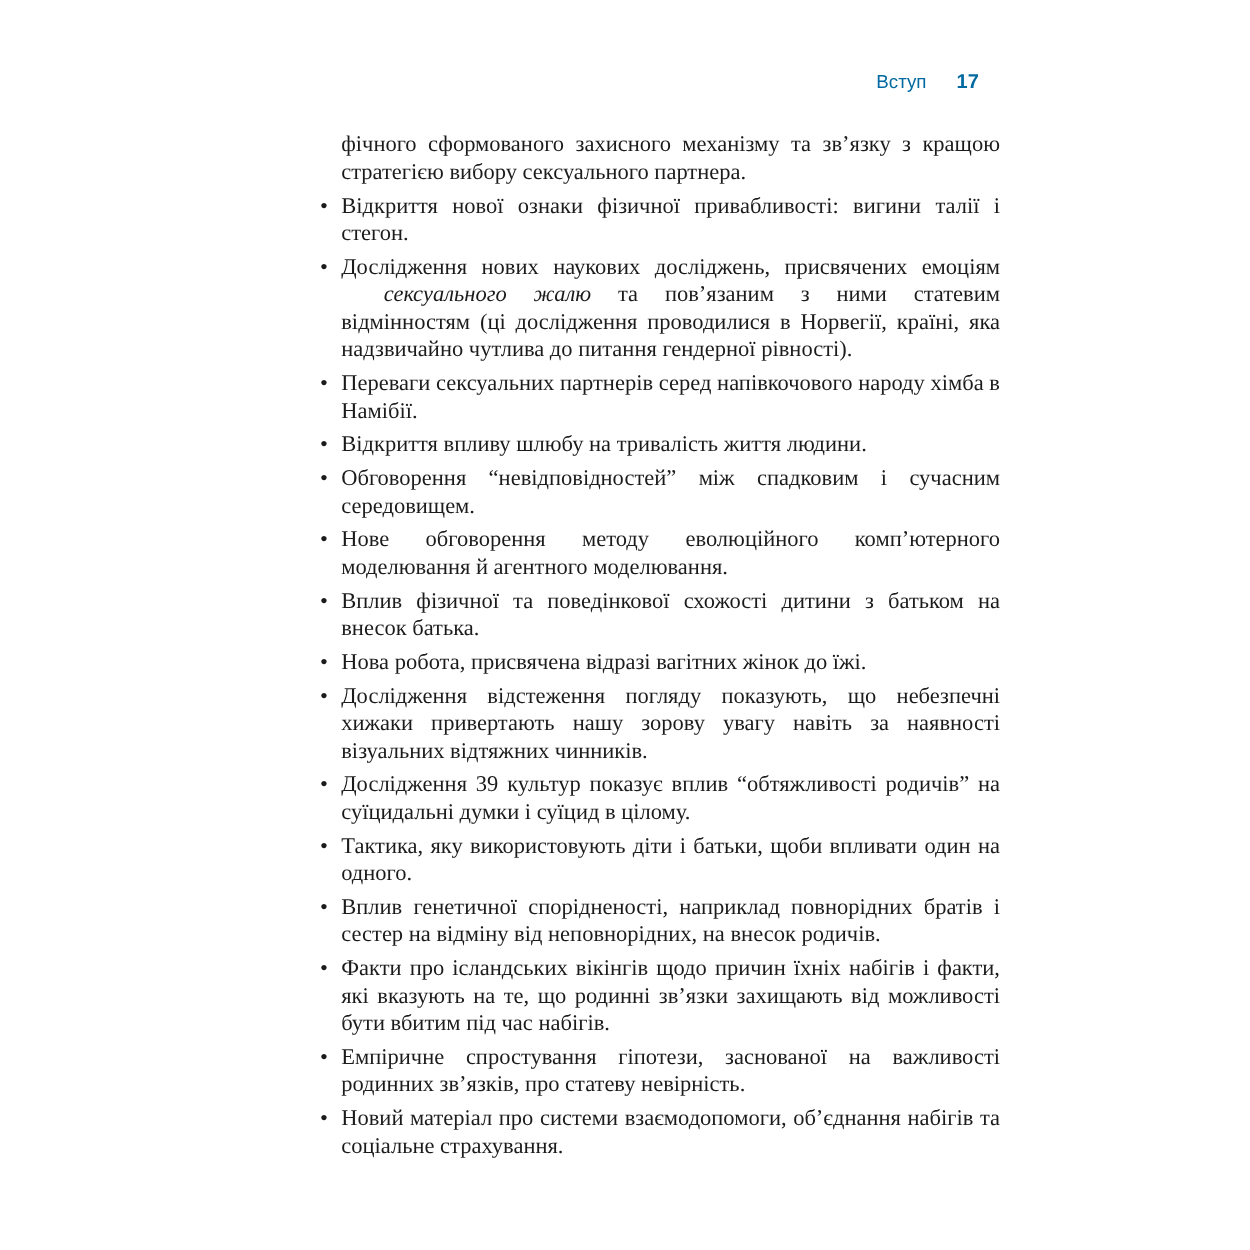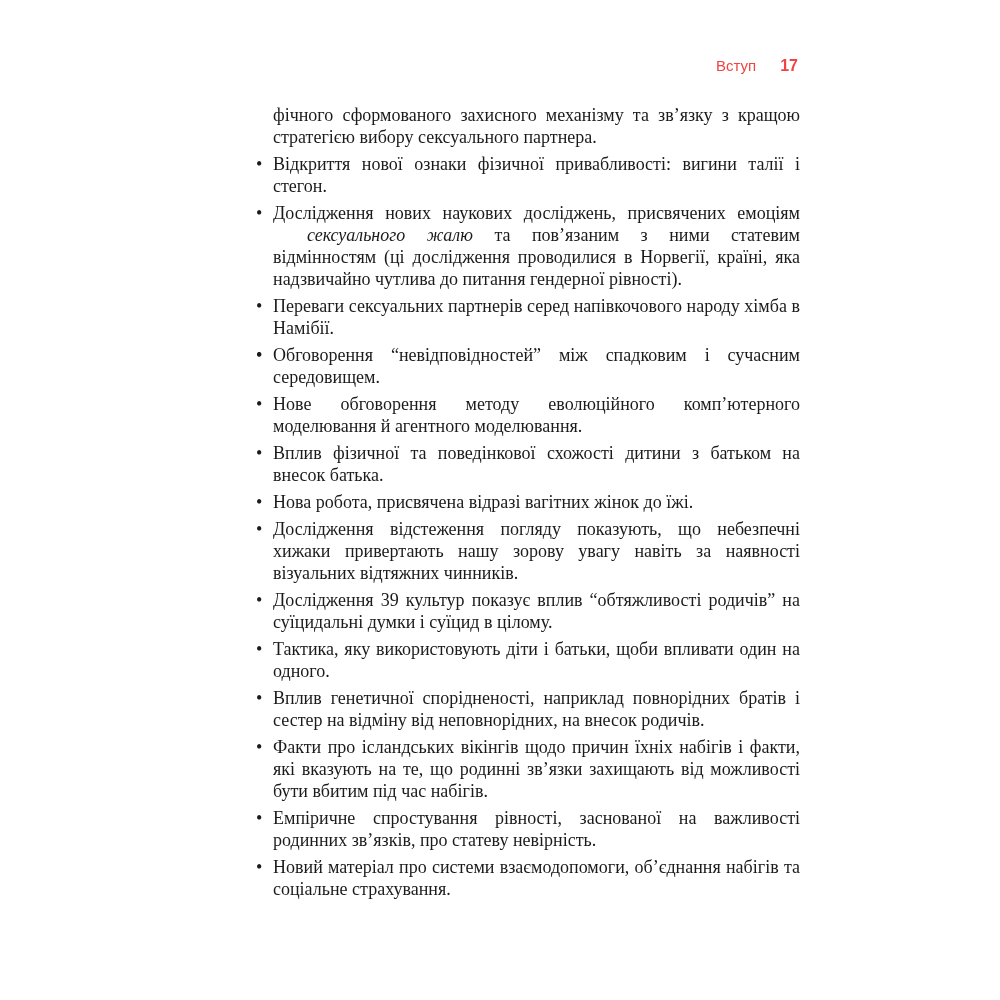--- a/index.html
+++ b/index.html
@@ -12,27 +12,27 @@
     width: 1000px;
     height: 1000px;
     background: #ffffff;
     color: #1b1b1b;
     font-family: "Liberation Serif", serif;
     overflow: hidden;
   }
   .running-head {
     position: absolute;
     top: 57px;
-    left: 255px;
+    left: 240px;
     width: 543px;
     text-align: right;
     font-family: "Liberation Sans", sans-serif;
     font-size: 15px;
     line-height: 18px;
-    color: #ef4444;
+    color: #0369a1;
   }
   .running-head .pagenum {
     display: inline-block;
     margin-left: 24px;
     font-size: 16px;
     font-weight: 700;
   }
   .content {
     position: absolute;
     top: 104px;
@@ -71,27 +71,27 @@
 <div class="page">
   <header class="running-head">
     <span class="section">Вступ</span><span class="pagenum">17</span>
   </header>
   <main class="content">
     <p class="intro">фічного сформованого захисного механізму та зв’язку з кращою стратегією вибору сексуального партнера.</p>
     <ul class="bullets">
         <li><span class="marker">•</span><span><span>Відкриття нової ознаки фізичної привабливості: вигини талії і стегон.</span></span></li>
         <li><span class="marker">•</span><span><span>Дослідження нових наукових досліджень, присвячених емоціям </span><span class="it">сексуального жалю</span><span> та пов’язаним з ними статевим відмінностям (ці дослідження проводилися в Норвегії, країні, яка надзвичайно чутлива до питання гендерної рівності).</span></span></li>
         <li><span class="marker">•</span><span><span>Переваги сексуальних партнерів серед напівкочового народу хімба в Намібії.</span></span></li>
-        <li><span class="marker">•</span></li>
+        <li><span class="marker">•</span><span><span>Відкриття впливу шлюбу на тривалість життя людини.</span></span></li>
         <li><span class="marker">•</span><span><span>Обговорення “невідповідностей” між спадковим і сучасним середовищем.</span></span></li>
         <li><span class="marker">•</span><span><span>Нове обговорення методу еволюційного комп’ютерного моделювання й агентного моделювання.</span></span></li>
         <li><span class="marker">•</span><span><span>Вплив фізичної та поведінкової схожості дитини з батьком на внесок батька.</span></span></li>
         <li><span class="marker">•</span><span><span>Нова робота, присвячена відразі вагітних жінок до їжі.</span></span></li>
         <li><span class="marker">•</span><span><span>Дослідження відстеження погляду показують, що небезпечні хижаки привертають нашу зорову увагу навіть за наявності візуальних відтяжних чинників.</span></span></li>
         <li><span class="marker">•</span><span><span>Дослідження 39 культур показує вплив “обтяжливості родичів” на суїцидальні думки і суїцид в цілому.</span></span></li>
         <li><span class="marker">•</span><span><span>Тактика, яку використовують діти і батьки, щоби впливати один на одного.</span></span></li>
         <li><span class="marker">•</span><span><span>Вплив генетичної спорідненості, наприклад повнорідних братів і сестер на відміну від неповнорідних, на внесок родичів.</span></span></li>
         <li><span class="marker">•</span><span><span>Факти про ісландських вікінгів щодо причин їхніх набігів і факти, які вказують на те, що родинні зв’язки захищають від можливості бути вбитим під час набігів.</span></span></li>
-        <li><span class="marker">•</span><span><span>Емпіричне спростування рівності, заснованої на важливості родинних зв’язків, про статеву невірність.</span></span></li>
+        <li><span class="marker">•</span><span><span>Емпіричне спростування гіпотези, заснованої на важливості родинних зв’язків, про статеву невірність.</span></span></li>
         <li><span class="marker">•</span><span><span>Новий матеріал про системи взаємодопомоги, об’єднання набігів та соціальне страхування.</span></span></li>
       </ul>
   </main>
 </div>
 
 </body></html>

